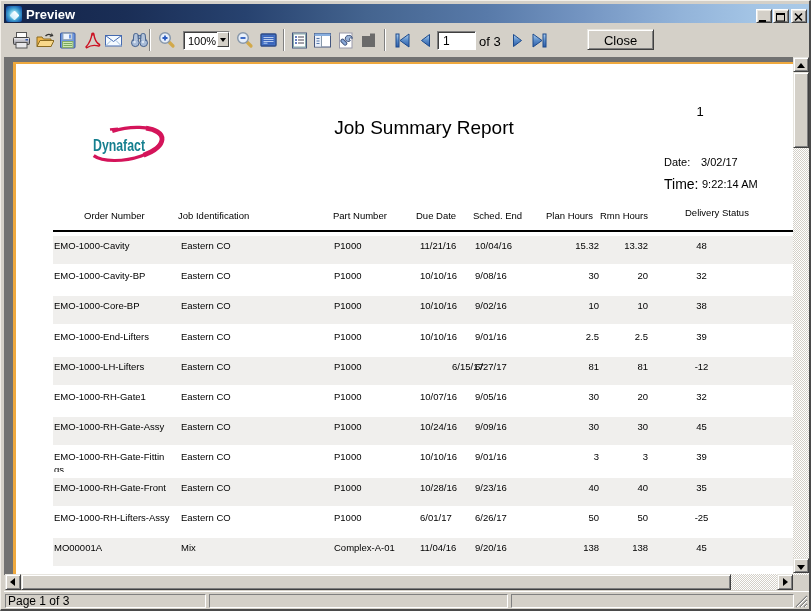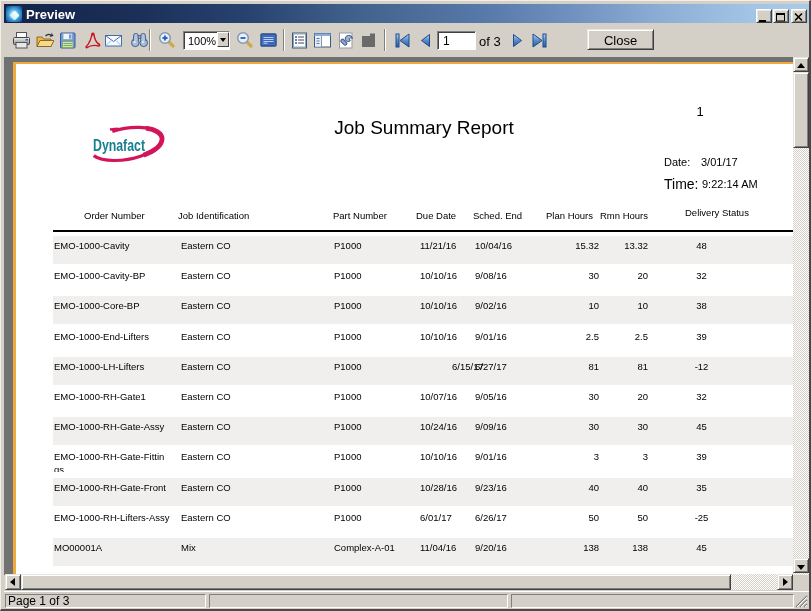--- a/index.html
+++ b/index.html
@@ -217,21 +217,21 @@
 
 <div class="rt" style="left:676px;top:41px;width:16px;text-align:center;font-size:13px;">1</div>
 <div class="rt" style="left:303px;top:57px;width:210px;text-align:center;font-size:19px;">Job Summary Report</div>
 <svg style="position:absolute;left:70px;top:58px;" width="92" height="48" viewBox="0 0 92 48">
   <path d="M 26.3 9.4 A 36.5 15.5 -10 1 1 7.7 33.6" fill="none" stroke="#d4145a" stroke-width="3.2"></path>
   <path d="M 60.0 6.1 A 36.5 15.5 -10 0 1 57.6 33.2" fill="none" stroke="#d4145a" stroke-width="4.8"></path>
   <path d="M 24 7.5 L 32 6.8" stroke="#d4145a" stroke-width="2.6" fill="none"></path>
   <text x="7" y="28.5" textLength="52" lengthAdjust="spacingAndGlyphs" font-family="Liberation Sans, sans-serif" font-size="16" font-weight="bold" fill="#157f8f">Dynafact</text>
 </svg>
 <div class="rt" style="left:648px;top:92px;font-size:11px;">Date:</div>
-<div class="rt" style="left:685px;top:92px;font-size:11px;">3/01/17</div>
+<div class="rt" style="left:685px;top:92px;font-size:11px;">3/02/17</div>
 <div class="rt" style="left:648px;top:114px;font-size:14px;">Time:</div>
 <div class="rt" style="left:686px;top:114px;font-size:11px;">9:22:14 AM</div>
 <div class="rt" style="left:68px;top:145px;">Order Number</div>
 <div class="rt" style="left:162px;top:145px;">Job Identification</div>
 <div class="rt" style="left:317px;top:145px;">Part Number</div>
 <div class="rt" style="left:400px;top:145px;">Due Date</div>
 <div class="rt" style="left:457px;top:145px;">Sched. End</div>
 <div class="rt" style="left:499px;top:145px;width:78px;text-align:right;">Plan Hours</div>
 <div class="rt" style="left:559px;top:145px;width:73px;text-align:right;">Rmn Hours</div>
 <div class="rt" style="left:645px;top:142px;margin-left:24px;">Delivery Status</div>

